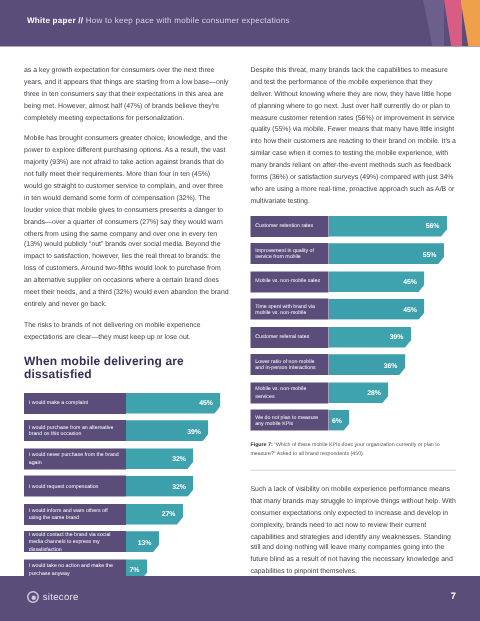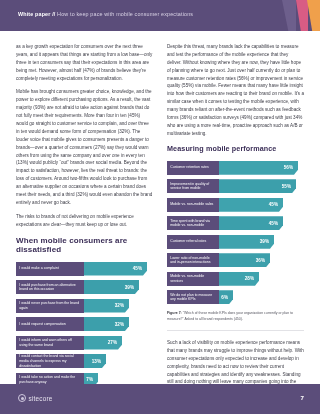--- a/index.html
+++ b/index.html
@@ -143,21 +143,21 @@
   </div>
 
   <div class="body">
     <div class="cols">
 
       <div class="col">
         <p class="txt">as a key growth expectation for consumers over the next three years, and it appears that things are starting from a low base—only three in ten consumers say that their expectations in this area are being met. However, almost half (47%) of brands believe they're completely meeting expectations for personalization.</p>
         <p class="txt">Mobile has brought consumers greater choice, knowledge, and the power to explore different purchasing options. As a result, the vast majority (93%) are not afraid to take action against brands that do not fully meet their requirements. More than four in ten (45%) would go straight to customer service to complain, and over three in ten would demand some form of compensation (32%). The louder voice that mobile gives to consumers presents a danger to brands—over a quarter of consumers (27%) say they would warn others from using the same company and over one in every ten (13%) would publicly “out” brands over social media. Beyond the impact to satisfaction, however, lies the real threat to brands: the loss of customers. Around two-fifths would look to purchase from an alternative supplier on occasions where a certain brand does meet their needs, and a third (32%) would even abandon the brand entirely and never go back.</p>
         <p class="txt">The risks to brands of not delivering on mobile experience expectations are clear—they must keep up or lose out.</p>
 
-        <div class="chart-title">When mobile consumers are dissatisfied</div>
+        <div class="chart-title">When mobile delivering are dissatisfied</div>
 
         <div>
           <div class="bar-row">
             <div class="bar-track">
               <div class="bar-label" style="width:68px">
                   <span>I would make a complaint</span>
                 </div>
               <div class="bar-value" style="width:63px">45%</div>
             </div>
           </div>
@@ -213,21 +213,20 @@
 
         <div class="fig-cap">
           <b>Figure 6:</b>
           <span>“When your expectations are not being completely met by brands, what action would you take as a result?” Only asked to consumer respondents whose expectations are not being completely met (1,828).</span>
         </div>
       </div>
 
       <div class="col">
         <p class="txt">Despite this threat, many brands lack the capabilities to measure and test the performance of the mobile experience that they deliver. Without knowing where they are now, they have little hope of planning where to go next. Just over half currently do or plan to measure customer retention rates (56%) or improvement in service quality (55%) via mobile. Fewer means that many have little insight into how their customers are reacting to their brand on mobile. It's a similar case when it comes to testing the mobile experience, with many brands reliant on after-the-event methods such as feedback forms (36%) or satisfaction surveys (49%) compared with just 34% who are using a more real-time, proactive approach such as A/B or multivariate testing.</p>
 
-        <div class="chart-title sm">Measuring mobile performance</div>
 
         <div>
           <div class="bar-row">
             <div class="bar-track">
               <div class="bar-label" style="width:52px">
                   <span>Customer retention rates</span>
                 </div>
               <div class="bar-value" style="width:79px">56%</div>
             </div>
           </div>

